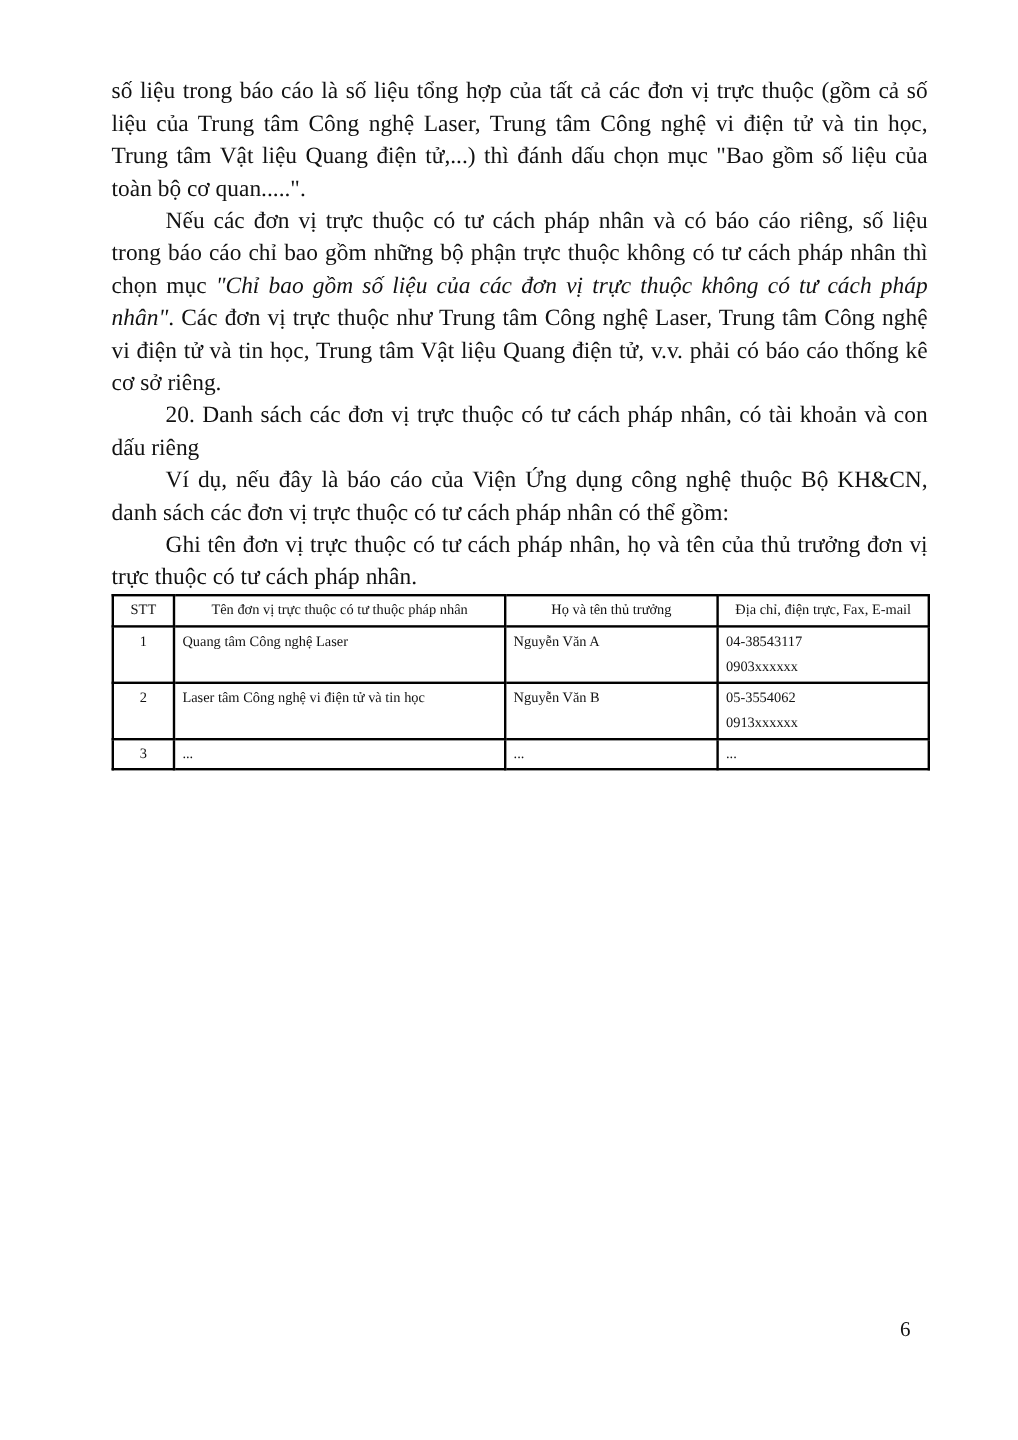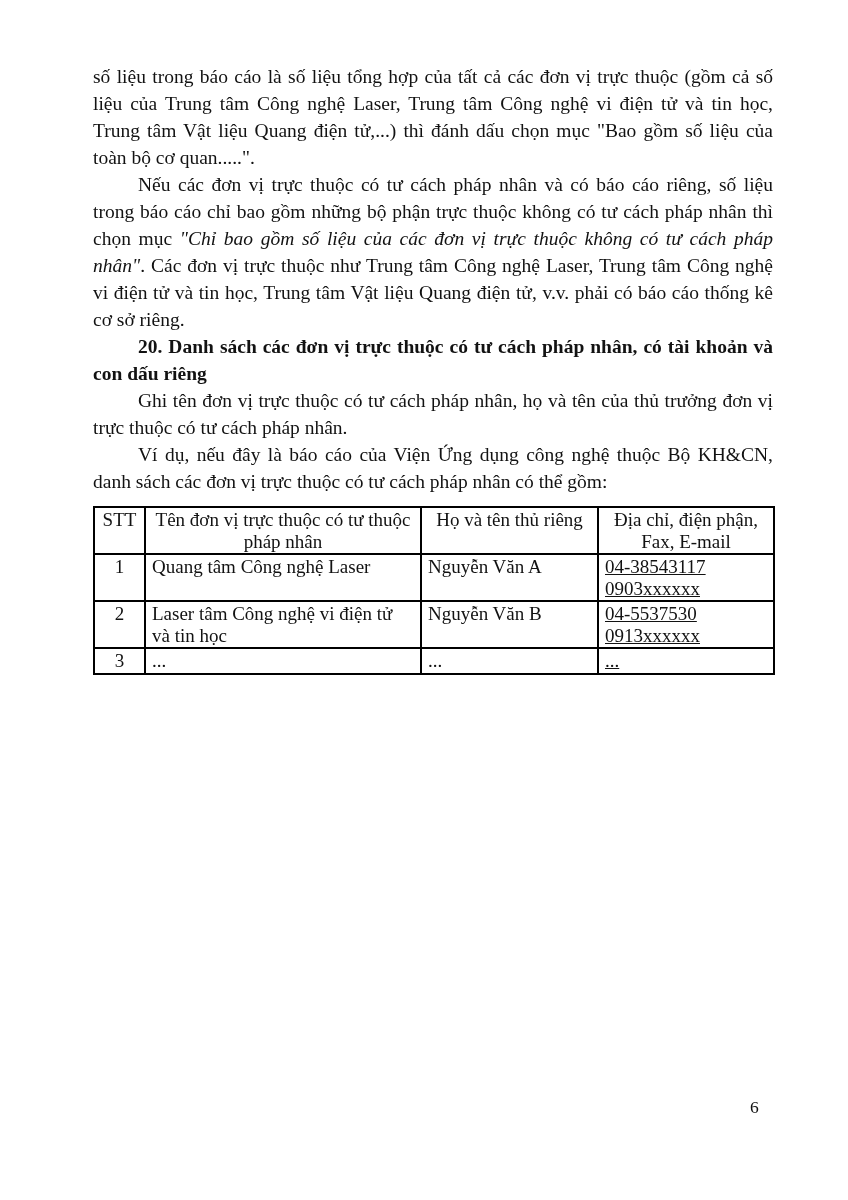--- a/index.html
+++ b/index.html
@@ -26,39 +26,39 @@
     width: 680px;
   }
   .para {
     margin: 0;
     font-size: 19.5px;
     line-height: 27px;
     text-align: justify;
     text-indent: 45px;
   }
   .para.no-indent { text-indent: 0; }
-  .para.bold { font-weight: bold; }
+  .para.bold { font-weight: normal; }
   .italic { font-style: italic; }
   table.units {
     border-collapse: collapse;
     width: 680px;
-    margin-top: 11px;
+    margin-top: 0;
     table-layout: fixed;
-    font-size: 19px;
+    font-size: 12px;
   }
   table.units th, table.units td {
     border: 2px solid #000000;
     padding: 1px 6px;
     vertical-align: top;
     line-height: 21.5px;
     font-weight: normal;
   }
   table.units th { text-align: center; }
   td.center { text-align: center; }
-  td.prewrap { white-space: pre-line; text-decoration: underline; }
+  td.prewrap { white-space: pre-line; }
   .col-stt { width: 51px; }
   .col-name { width: 276px; }
   .col-head { width: 177px; }
   .col-contact { width: 176px; }
   .page-number {
     position: absolute;
     left: 750px;
     top: 1097px;
     font-size: 17.5px;
     color: #121212;
@@ -69,52 +69,52 @@
 
 <div class="page">
   <div class="content">
 
     <p class="para no-indent">số liệu trong báo cáo là số liệu tổng hợp của tất cả các đơn vị trực thuộc (gồm cả số liệu của Trung tâm Công nghệ Laser, Trung tâm Công nghệ vi điện tử và tin học, Trung tâm Vật liệu Quang điện tử,...) thì đánh dấu chọn mục "Bao gồm số liệu của toàn bộ cơ quan.....".</p>
 
     <p class="para"><span>Nếu các đơn vị trực thuộc có tư cách pháp nhân và có báo cáo riêng, số liệu trong báo cáo chỉ bao gồm những bộ phận trực thuộc không có tư cách pháp nhân thì chọn mục </span><span class="italic">"Chỉ bao gồm số liệu của các đơn vị trực thuộc không có tư cách pháp nhân"</span><span>. Các đơn vị trực thuộc như Trung tâm Công nghệ Laser, Trung tâm Công nghệ vi điện tử và tin học, Trung tâm Vật liệu Quang điện tử, v.v. phải có báo cáo thống kê cơ sở riêng.</span></p>
 
     <p class="para bold">20. Danh sách các đơn vị trực thuộc có tư cách pháp nhân, có tài khoản và con dấu riêng</p>
 
+    <p class="para">Ví dụ, nếu đây là báo cáo của Viện Ứng dụng công nghệ thuộc Bộ KH&amp;CN, danh sách các đơn vị trực thuộc có tư cách pháp nhân có thể gồm:</p>
+
     <p class="para">Ghi tên đơn vị trực thuộc có tư cách pháp nhân, họ và tên của thủ trưởng đơn vị trực thuộc có tư cách pháp nhân.</p>
-
-    <p class="para">Ví dụ, nếu đây là báo cáo của Viện Ứng dụng công nghệ thuộc Bộ KH&amp;CN, danh sách các đơn vị trực thuộc có tư cách pháp nhân có thể gồm:</p>
 
     <table class="units">
       <colgroup>
         <col class="col-stt">
         <col class="col-name">
         <col class="col-head">
         <col class="col-contact">
       </colgroup>
       <thead>
         <tr>
           <th>STT</th>
           <th>Tên đơn vị trực thuộc có tư thuộc pháp nhân</th>
-          <th>Họ và tên thủ riêng</th>
-          <th>Địa chỉ, điện phận, Fax, E-mail</th>
+          <th>Họ và tên thủ trưởng</th>
+          <th>Địa chỉ, điện trực, Fax, E-mail</th>
         </tr>
       </thead>
       <tbody>
         <tr>
           <td class="center">1</td>
           <td>Quang tâm Công nghệ Laser</td>
           <td>Nguyễn Văn A</td>
           <td class="prewrap">04-38543117
 0903xxxxxx</td>
         </tr>
         <tr>
           <td class="center">2</td>
           <td>Laser tâm Công nghệ vi điện tử và tin học</td>
           <td>Nguyễn Văn B</td>
-          <td class="prewrap">04-5537530
+          <td class="prewrap">05-3554062
 0913xxxxxx</td>
         </tr>
         <tr>
           <td class="center">3</td>
           <td>...</td>
           <td>...</td>
           <td class="prewrap">...</td>
         </tr>
       </tbody>
     </table>

